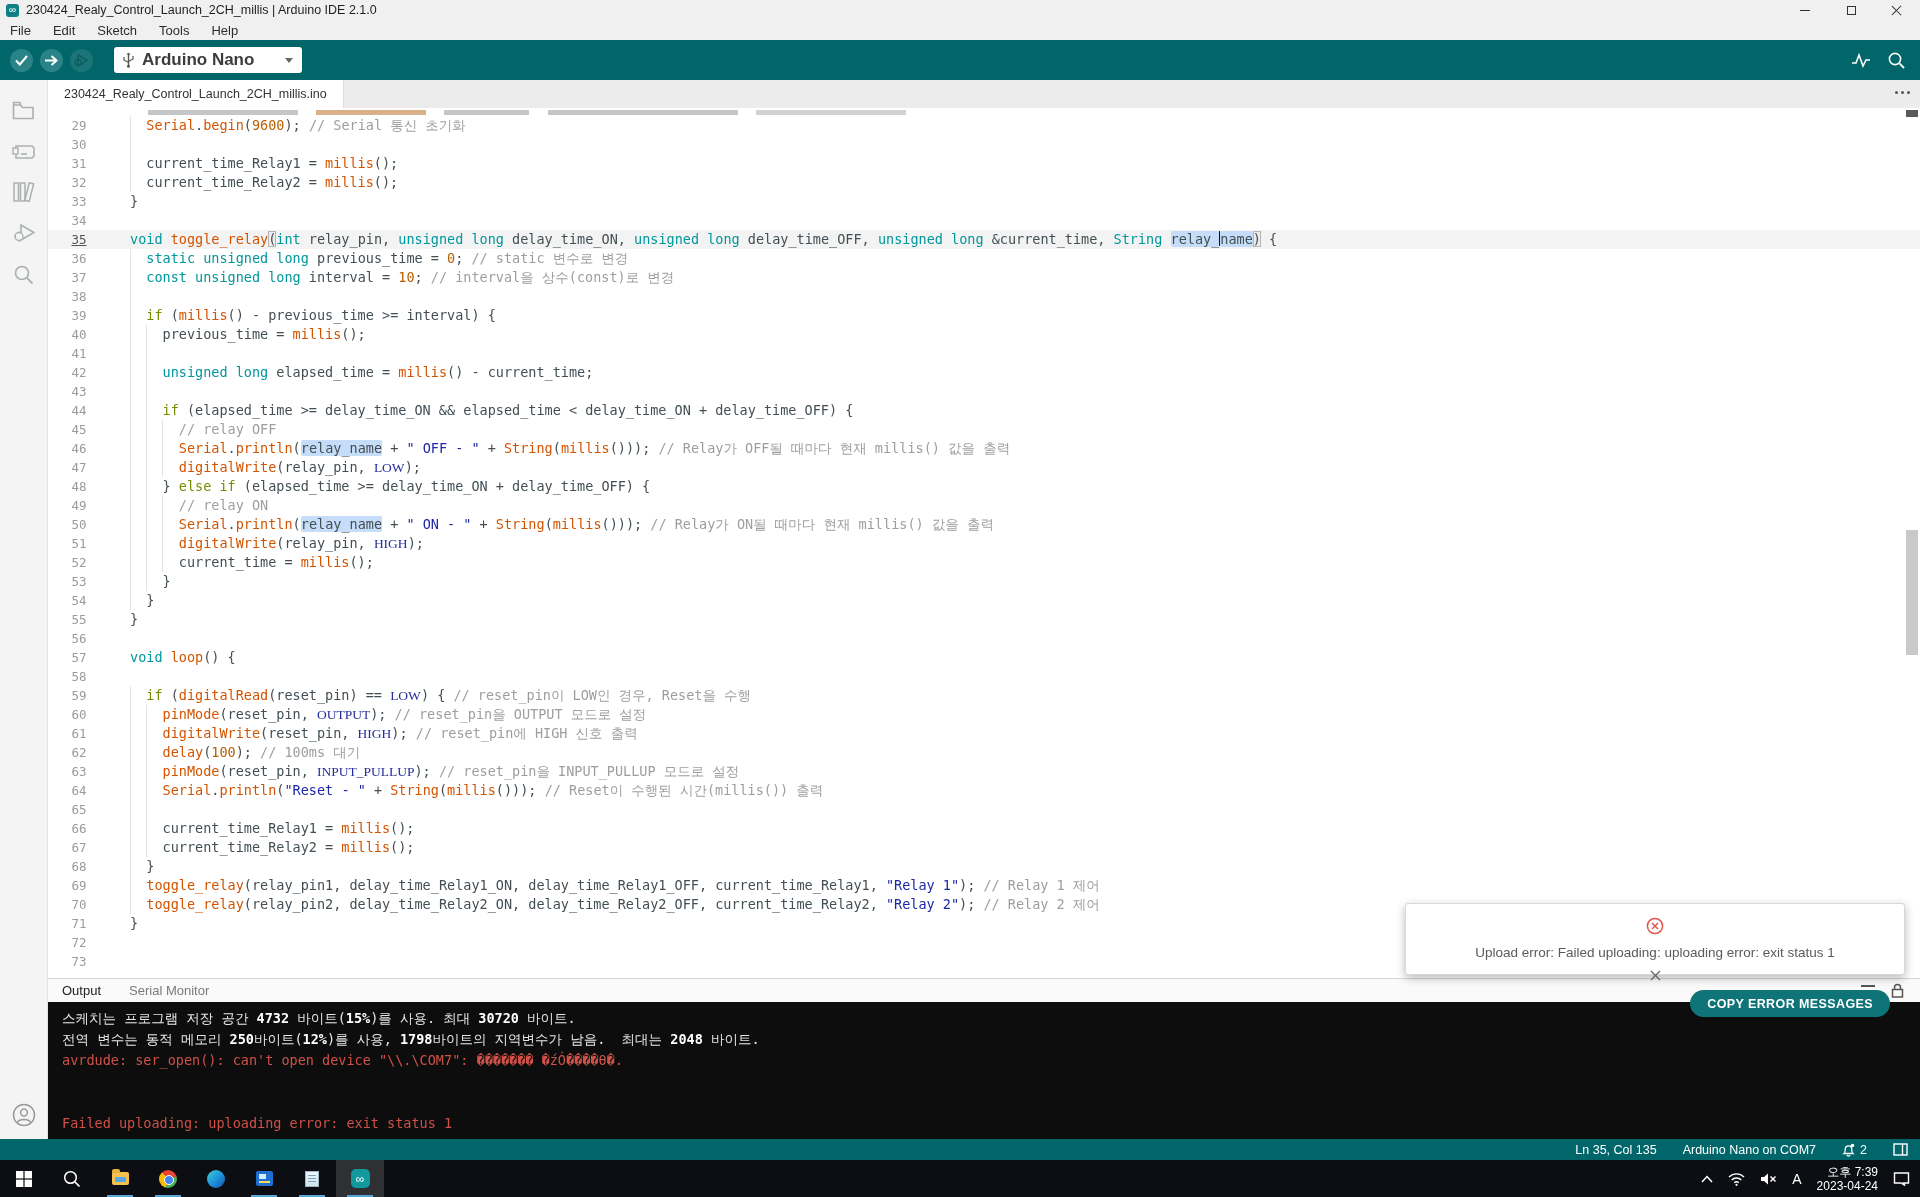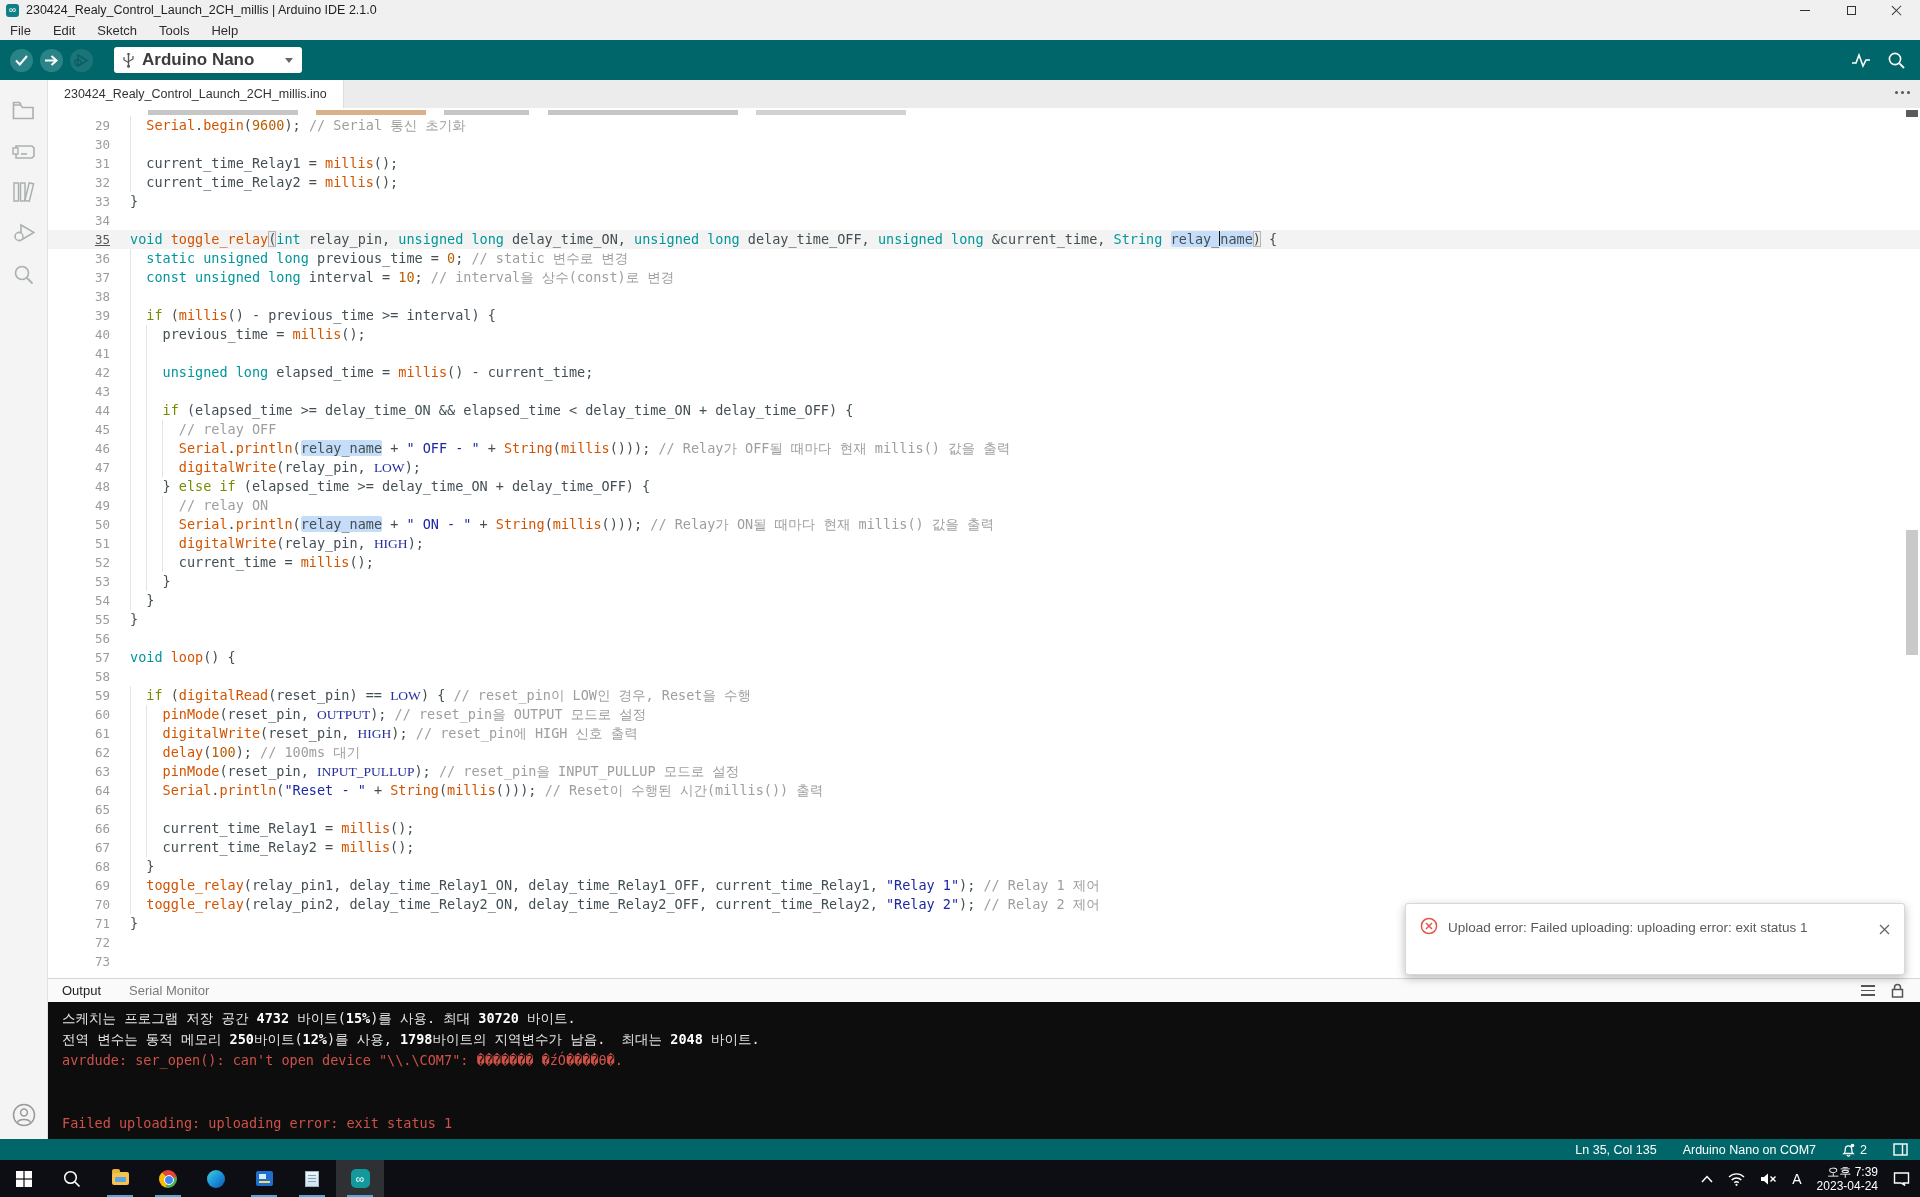--- a/index.html
+++ b/index.html
@@ -52,21 +52,21 @@
   .tab-more { position:absolute; right:10px; top:11px; display:flex; gap:3px; }
   .tab-more i { width:3px; height:3px; border-radius:50%; background:#555; }
 
   
   .editor { height:870px; background:#fff; overflow:hidden; position:relative;
             font-family:"DejaVu Sans Mono", monospace; font-size:13.5px; flex:0 0 auto; }
   .partial-line { height:8px; overflow:hidden; position:relative; }
   .partial-line span { position:absolute; bottom:1px; height:5px; background:#c6c6c6; display:block; }
   .code-line { height:19px; line-height:19px; white-space:pre; color:#434f54; position:relative; padding-left:82px; }
   .code-line.current { background:#f3f3f3; }
-  .line-num { position:absolute; left:0; top:0; width:62px; text-align:right; color:#9b9b9b;
+  .line-num { position:absolute; left:0; top:0; width:62px; text-align:center; color:#9b9b9b;
               font-size:12.5px; font-family:"DejaVu Sans Mono", monospace; }
   .current .line-num { color:#555;text-decoration:underline; }
   .indent-guide { position:absolute; top:0; width:1px; height:19px; background:#e4e4e4; }
   .tk-k { color:#00979c; } .tk-g { color:#728e00; } .tk-f { color:#d35400; }
   .tk-n { color:#b95e00; } .tk-s { color:#1c27a5; } .tk-u { color:#262e9e;font-family:Liberation Serif, serif; }
   .tk-c { color:#9e9e9e; } .tk-p { color:#434f54; }
   .tk-w { background:#c5ddf8; border-radius:2px; }
   .tk-bm { background:#ececec; box-shadow:inset 0 0 0 1px #b5b5b5; }
   .tk-caret { display:inline-block; width:0; border-left:1.5px solid #111; height:15px; vertical-align:-2px; }
   .scroll-thumb { position:absolute; right:2px; top:422px; width:12px; height:125px; background:#c9c9c9; }
@@ -88,21 +88,21 @@
   .con-b { font-weight:bold; color:#ffffff; }
 
   
   .statusbar { height:21px; background:#006669; display:flex; align-items:center; justify-content:flex-end;
                gap:26px; padding-right:12px; color:#fff; font-size:12.5px; flex:0 0 auto; }
   .status-item { display:flex; align-items:center; gap:5px; }
 
   
   .toast { position:absolute; right:15px; bottom:77px; width:500px; height:72px; background:#fff;
            border:1px solid #d8d8d8; border-radius:3px; box-shadow:0 3px 10px rgba(0,0,0,.28); z-index:10; }
-  .toast-row1 { display:flex; align-items:flex-end; gap:10px; padding:13px 14px 0 14px; }
+  .toast-row1 { display:flex; align-items:center; gap:10px; padding:13px 14px 0 14px;flex-direction:column; }
   .toast-msg { font-size:13.5px; color:#5a5a5a; flex:1; }
   .toast-row2 { display:flex; justify-content:flex-end; padding:9px 14px 0 0; }
   .toast-btn { height:27px; border-radius:14px; background:#0f7478; color:#fff; border:none;
                font-family:"Liberation Sans", sans-serif; font-size:12.5px; font-weight:bold;
                letter-spacing:.4px; padding:0 17px; }
 
   
   .taskbar { height:37px; background:#0c0e13; display:flex; align-items:stretch; flex:0 0 auto; }
   .tb-cell { width:48px; display:flex; align-items:center; justify-content:center; position:relative; }
   .tb-cell.open::after { content:""; position:absolute; bottom:0; left:11px; width:26px; height:2px; background:#58a6d6; }
@@ -367,20 +367,23 @@
           <circle cx="9" cy="9" r="7.6" fill="none" stroke="#e2574c" stroke-width="1.5"></circle>
           <line x1="6" y1="6" x2="12" y2="12" stroke="#e2574c" stroke-width="1.5"></line>
           <line x1="12" y1="6" x2="6" y2="12" stroke="#e2574c" stroke-width="1.5"></line>
         </svg>
       <span class="toast-msg">Upload error: Failed uploading: uploading error: exit status 1</span>
       <svg width="11" height="11" viewBox="0 0 11 11">
           <line x1="1" y1="1" x2="10" y2="10" stroke="#666" stroke-width="1.3"></line>
           <line x1="10" y1="1" x2="1" y2="10" stroke="#666" stroke-width="1.3"></line>
         </svg>
     </div>
+    <div class="toast-row2">
+      <button class="toast-btn">COPY ERROR MESSAGES</button>
+    </div>
   </div>
 
   <div class="taskbar">
     <div class="tb-cell">
       <svg width="16" height="16" viewBox="0 0 16 16">
           <rect x="0" y="0" width="7.4" height="7.4" fill="#fff"></rect>
           <rect x="8.6" y="0" width="7.4" height="7.4" fill="#fff"></rect>
           <rect x="0" y="8.6" width="7.4" height="7.4" fill="#fff"></rect>
           <rect x="8.6" y="8.6" width="7.4" height="7.4" fill="#fff"></rect>
         </svg>

